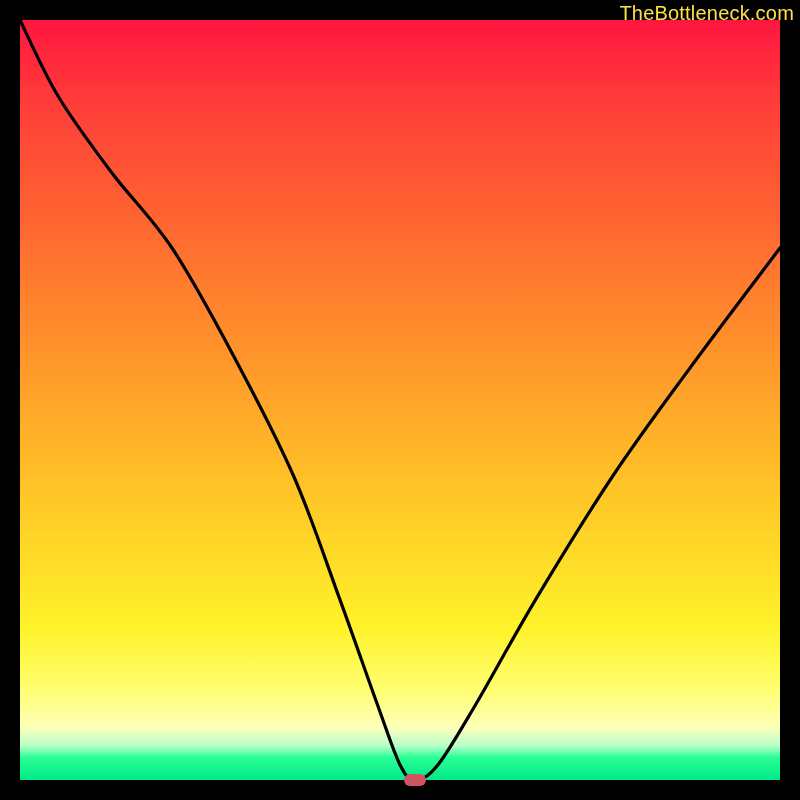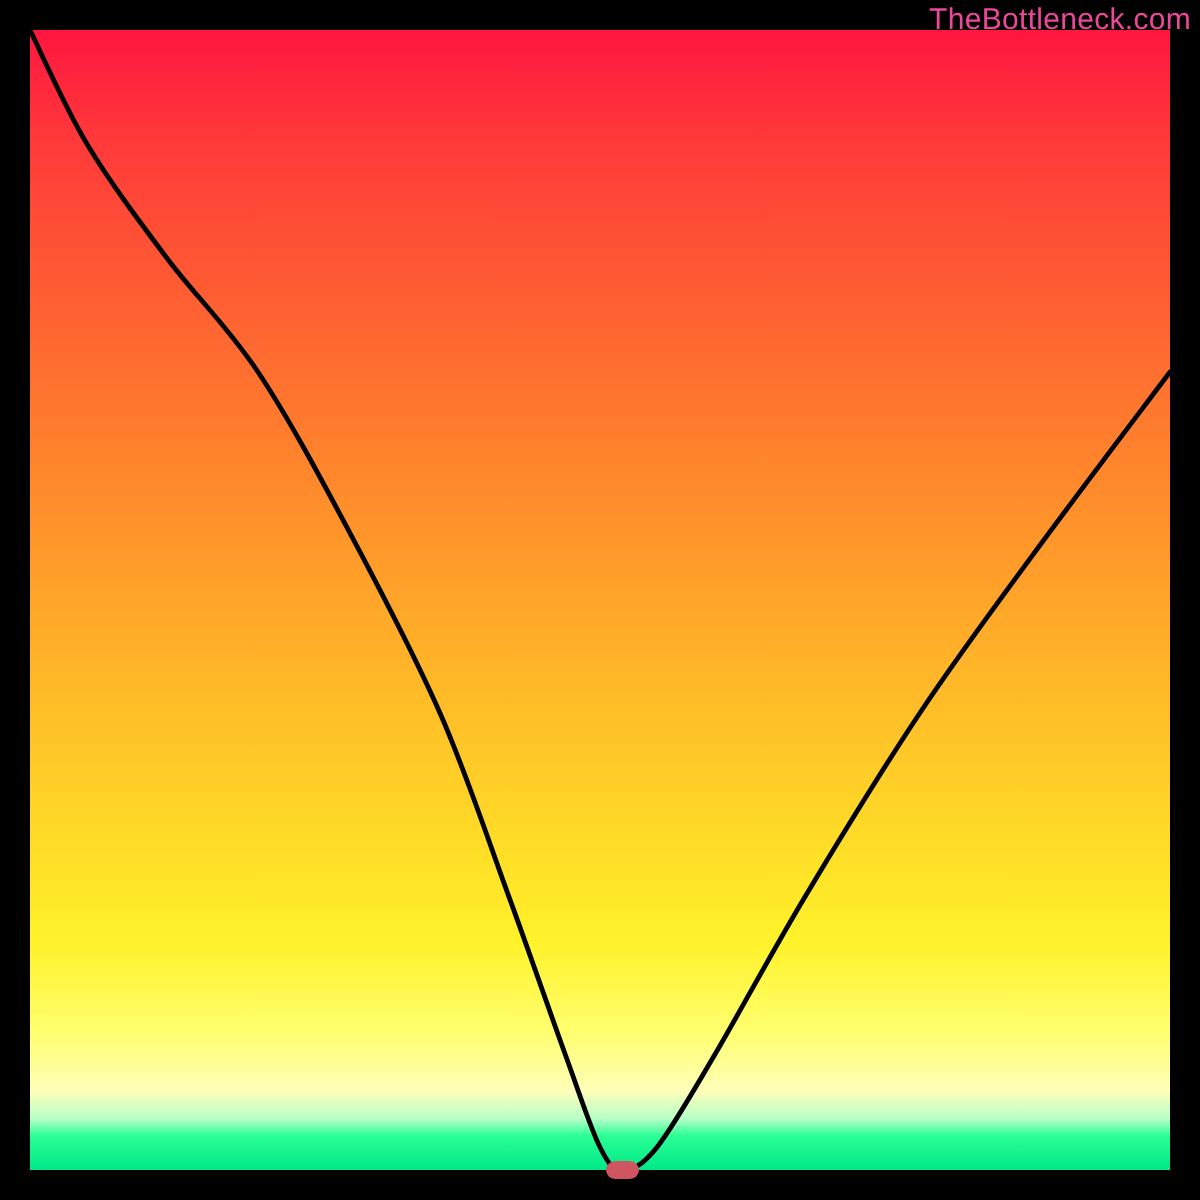--- a/index.html
+++ b/index.html
@@ -60,21 +60,21 @@
     width: 22px;
     height: 12px;
     border-radius: 6px;
     background: #cf5560;
     transform: translate(-50%, -50%);
   }
   .watermark {
     position: absolute;
     top: 2px;
     right: 6px;
-    color: #ec4899;
+    color: #fde047;
     font-size: 20px;
     font-weight: 500;
     letter-spacing: 0.2px;
     user-select: none;
     text-align: right;
   }
 </style>
 </head>
 <body>
 

